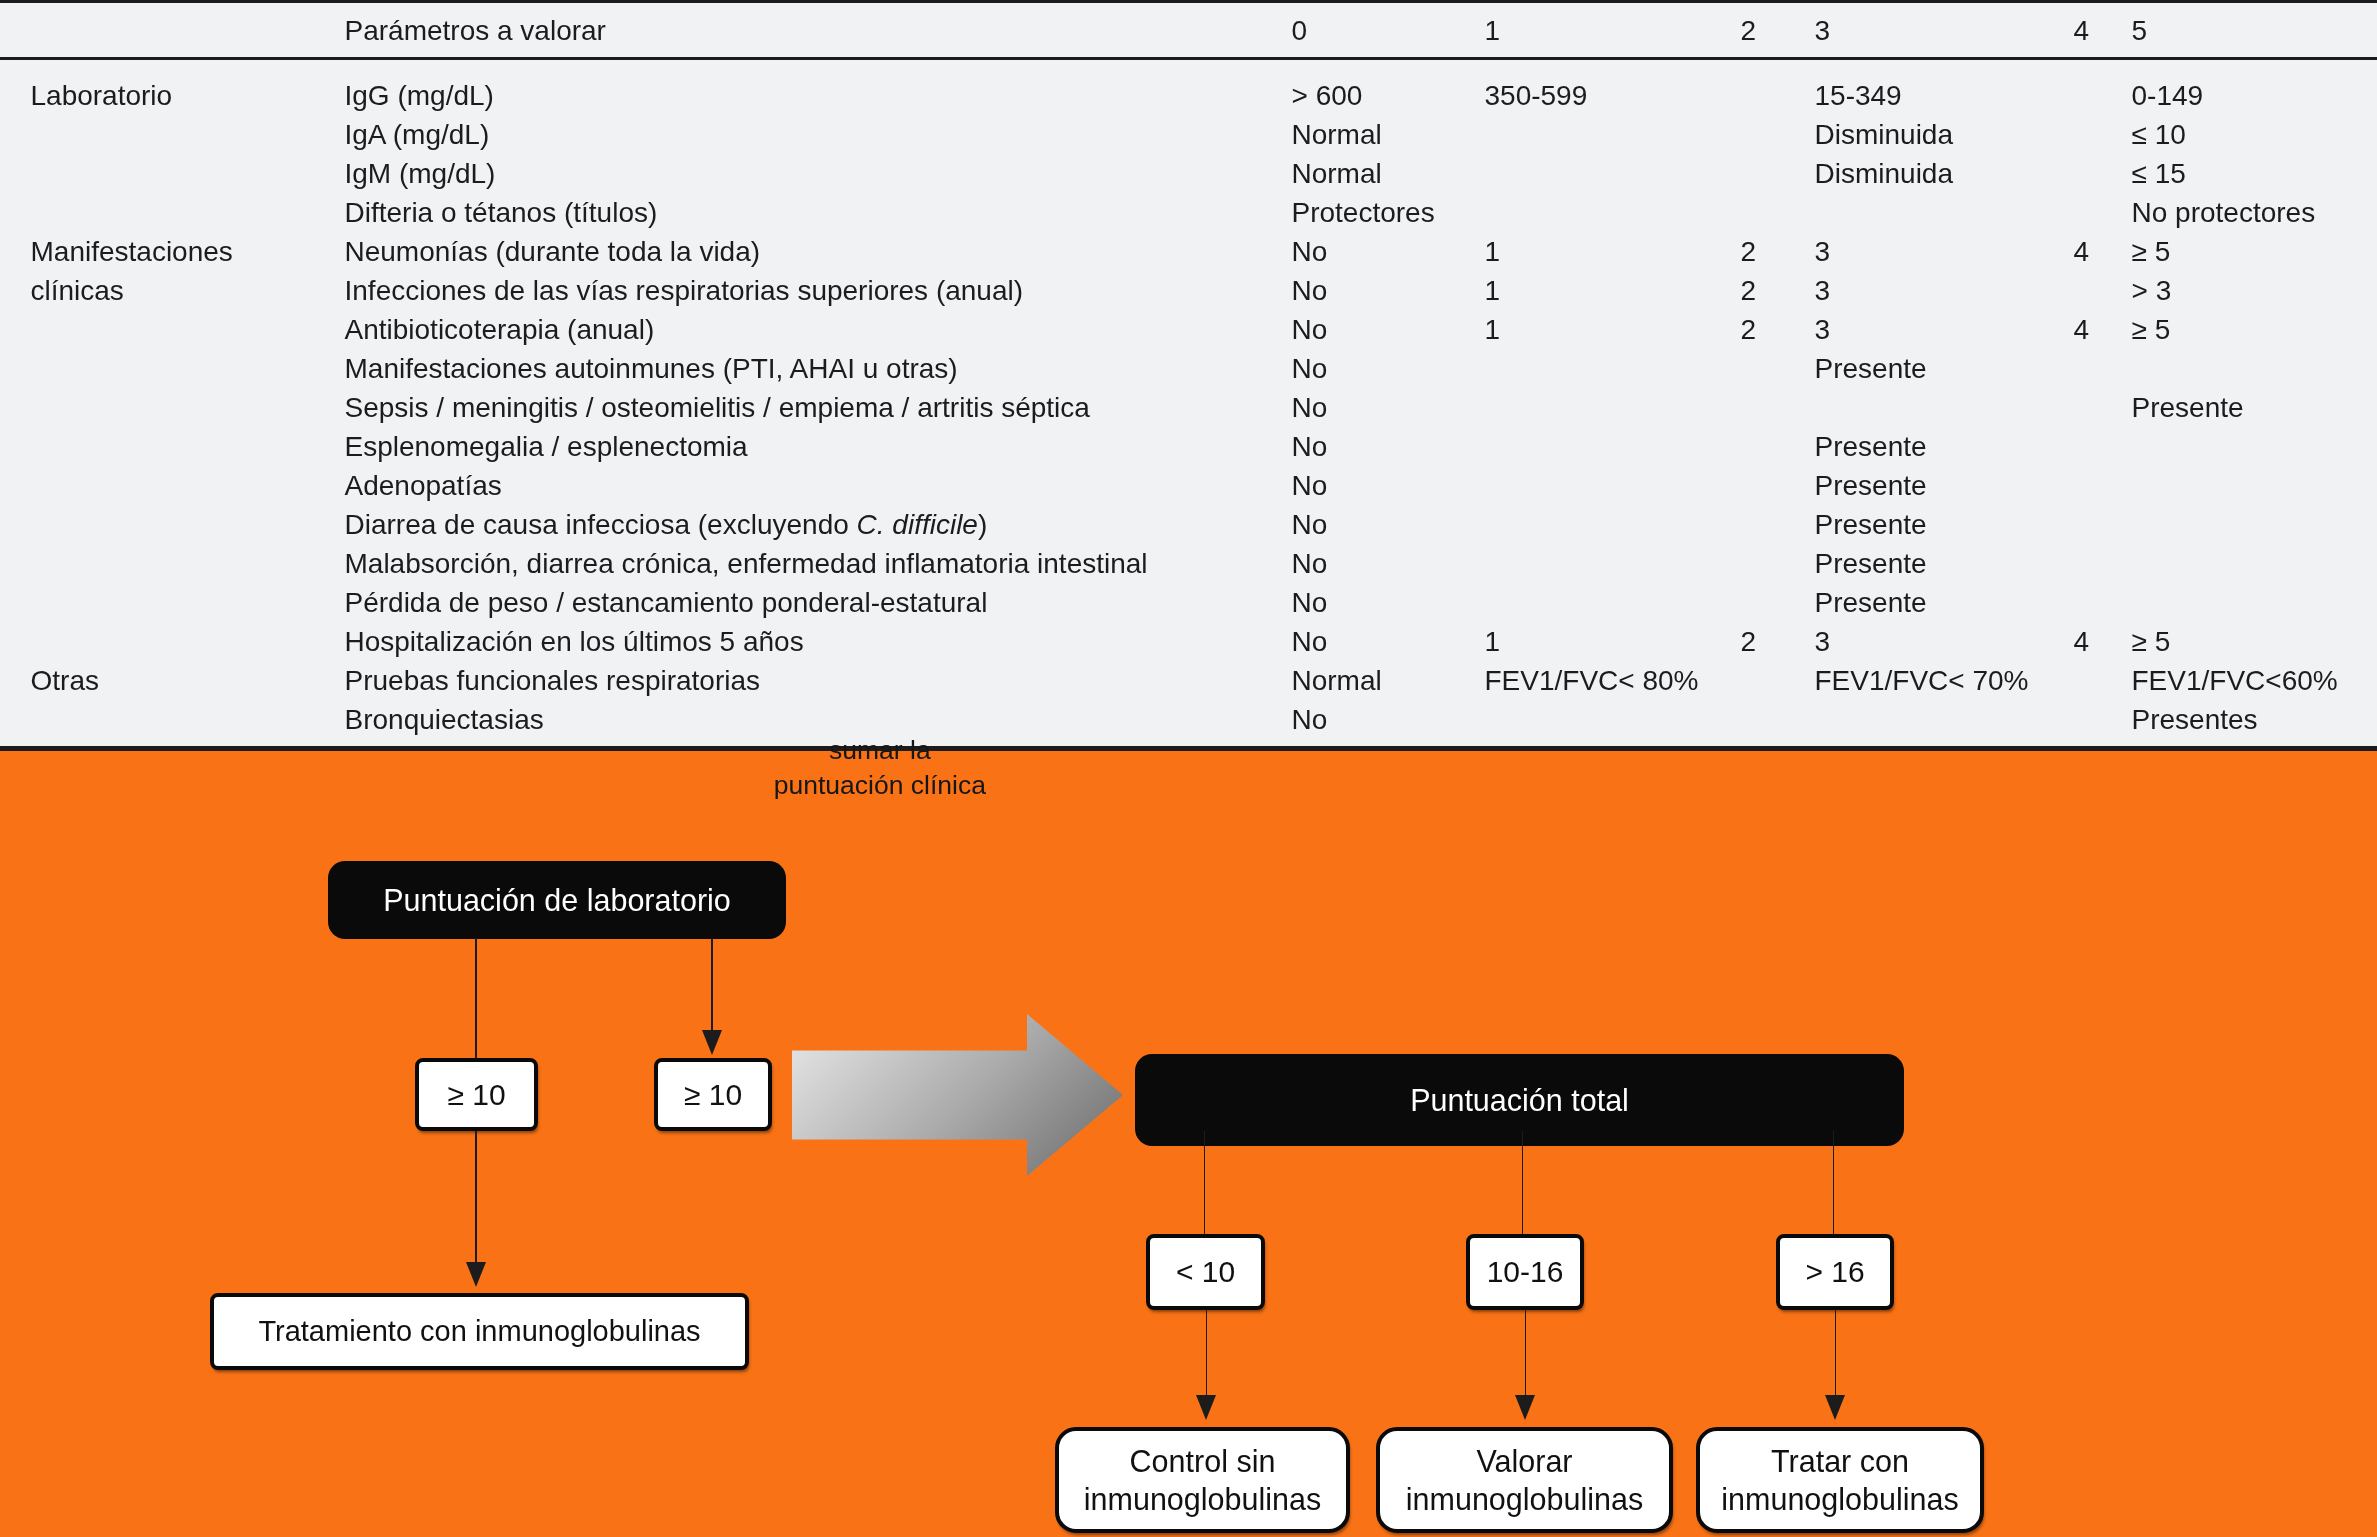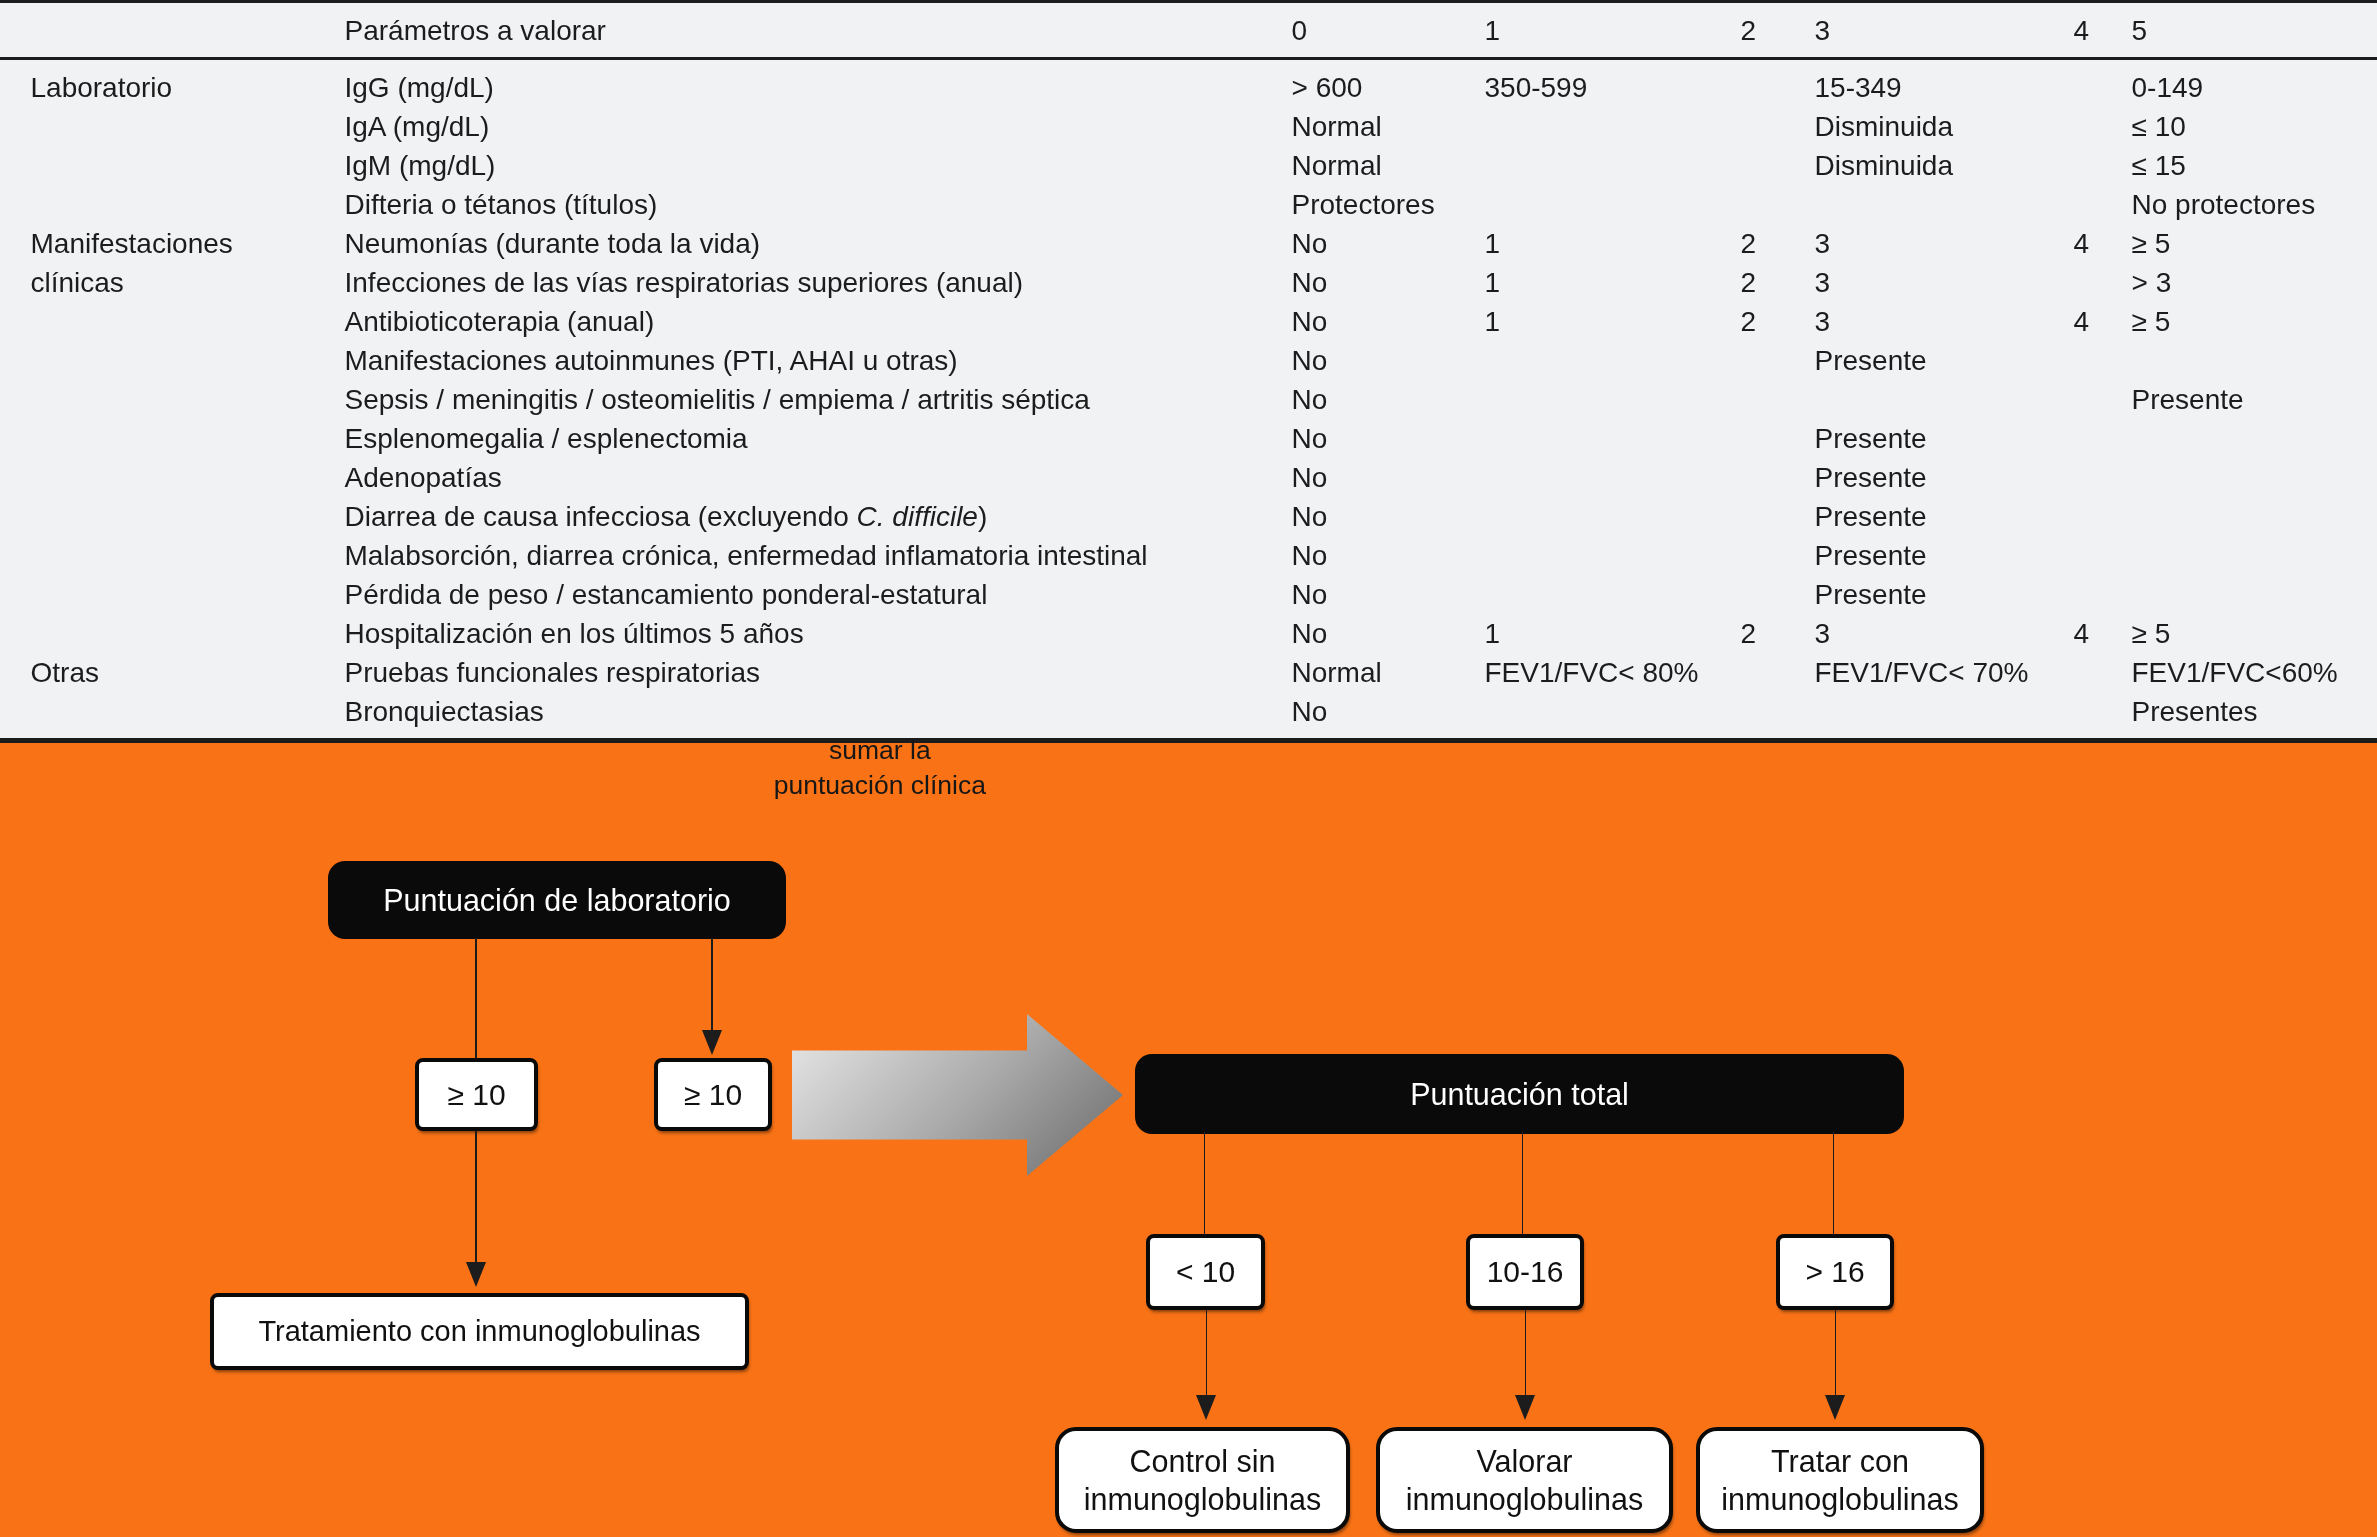--- a/index.html
+++ b/index.html
@@ -28,21 +28,21 @@
     display: grid;
     grid-template-columns: 314px 947px 193px 256px 74px 259px 58px 246px;
     box-sizing: border-box;
     padding-left: 30.5px;
     align-items: center;
   }
   #table-header {
     height: 57px;
     border-bottom: 3.3px solid #1c1c1c;
   }
-  #table-body { padding-top: 8px; padding-bottom: 7.3px; }
+  #table-body { padding-top: 16px; padding-bottom: 7.3px; }
   #table-body .trow { height: 39px; }
   .tcell {
     white-space: nowrap;
     overflow: visible;
     line-height: 39px;
   }
 
   
   .fc-black-box {
     position: absolute;
@@ -104,21 +104,21 @@
     text-align: center;
     font-size: 26.5px;
     line-height: 35px;
     white-space: pre-line;
     color: #161616;
     padding-left: 36px;
   }
 
   
   #fc-lab        { left: 328px;  top: 861px; width: 458px;  height: 78px; }
-  #fc-total      { left: 1135px; top: 1054px; width: 769px; height: 80px; }
+  #fc-total      { left: 1135px; top: 1054px; width: 769px; height: 92px; }
   #line-lab-left    { left: 475px;  top: 938px; height: 120px; }
   #line-lab-right   { left: 711px; top: 938px; height: 95px; }
   #arrow-lab-right  { left: 702px; top: 1030px; }
   #fc-ge10-left  { left: 415px;  top: 1058px; width: 123px; height: 73px; }
   #fc-ge10-right { left: 654px;  top: 1058px; width: 118px; height: 73px; }
   #line-treat       { left: 475px;  top: 1131px; height: 133px; }
   #arrow-treat      { left: 466px;  top: 1262px; }
   #fc-treatment  { left: 210px;  top: 1293px; width: 539px; height: 77px; font-size: 29px; }
   #line-total-1     { left: 1204px; top: 1131px; height: 104px; width: 1.3px; }
   #line-total-2     { left: 1522px; top: 1131px; height: 104px; width: 1.3px; }

